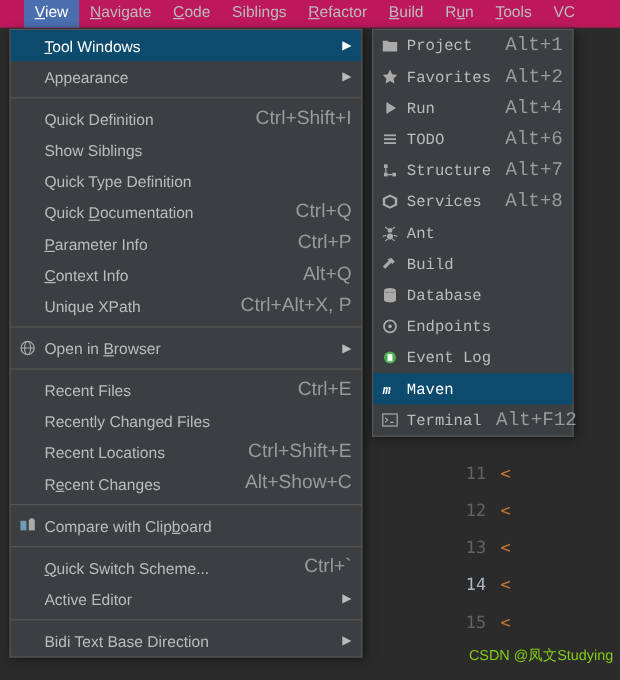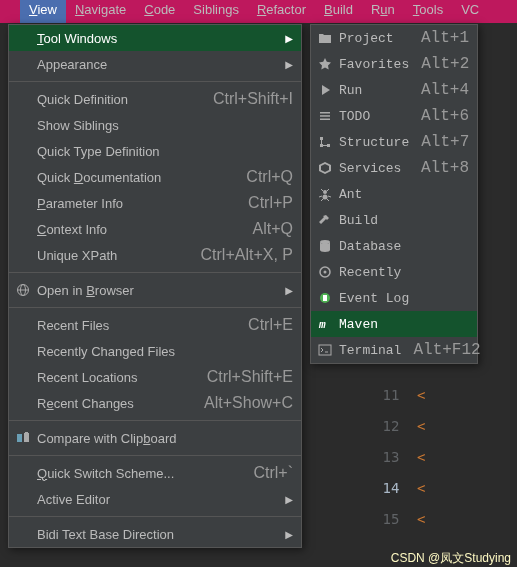--- a/index.html
+++ b/index.html
@@ -46,21 +46,21 @@
   }
   .menu-item {
     display: flex;
     align-items: center;
     height: 26px;
     padding: 0 8px 0 28px;
     position: relative;
     color: #bbbbbb;
   }
   .menu-item.highlighted {
-    background: #14532d;
+    background: #0c4a6e;
     color: #fff;
   }
   .menu-item .label { flex: 1; }
   .menu-item .shortcut {
     color: #999;
     font-size: 16px;
     padding-left: 12px;
   }
   .menu-item .submenu-arrow {
     margin-left: 8px;
@@ -86,28 +86,28 @@
   .editor-bg {
     position: absolute;
     right: 0; top: 380px;
     width: 140px;
     font-family: monospace;
     font-size: 14px;
     color: #888;
     line-height: 31px;
   }
   .editor-bg .ln { display: flex; }
-  .editor-bg .num { width: 40px; text-align: center; padding-right: 12px; color: #606366; }
+  .editor-bg .num { width: 40px; text-align: right; padding-right: 12px; color: #606366; }
   .editor-bg .num.cur { color: #a9b7c6; }
   .editor-bg .angle { color: #cc7832; }
   .watermark {
     position: absolute;
-    bottom: 0; right: 6px;
+    bottom: 12px; right: 6px;
     font-size: 12px;
-    color: #fef9c3;
+    color: #84cc16;
   }
   svg { display: block; }
 </style>
 </head>
 <body>
 
 <div class="menubar" id="menubar">
     <div class="menubar-item active"><span class="underline">V</span>iew</div>
     <div class="menubar-item"><span class="underline">N</span>avigate</div>
     <div class="menubar-item"><span class="underline">C</span>ode</div>
@@ -321,21 +321,21 @@
       </span>
       <span class="label">Database</span>
     </div>
     <div class="menu-item">
       <span class="menu-icon">
         <svg width="14" height="14" viewBox="0 0 14 14">
           <circle cx="7" cy="7" r="5" fill="none" stroke="#aaa" stroke-width="1.5"></circle>
           <circle cx="7" cy="7" r="1.5" fill="#aaa"></circle>
         </svg>
       </span>
-      <span class="label">Recently</span>
+      <span class="label">Endpoints</span>
     </div>
     <div class="menu-item">
       <span class="menu-icon">
         <svg width="14" height="14" viewBox="0 0 14 14">
           <circle cx="7" cy="7" r="5" fill="#4caf50"></circle>
           <path fill="#fff" d="M5 4h4v6H5z"></path>
         </svg>
       </span>
       <span class="label">Event Log</span>
     </div>

